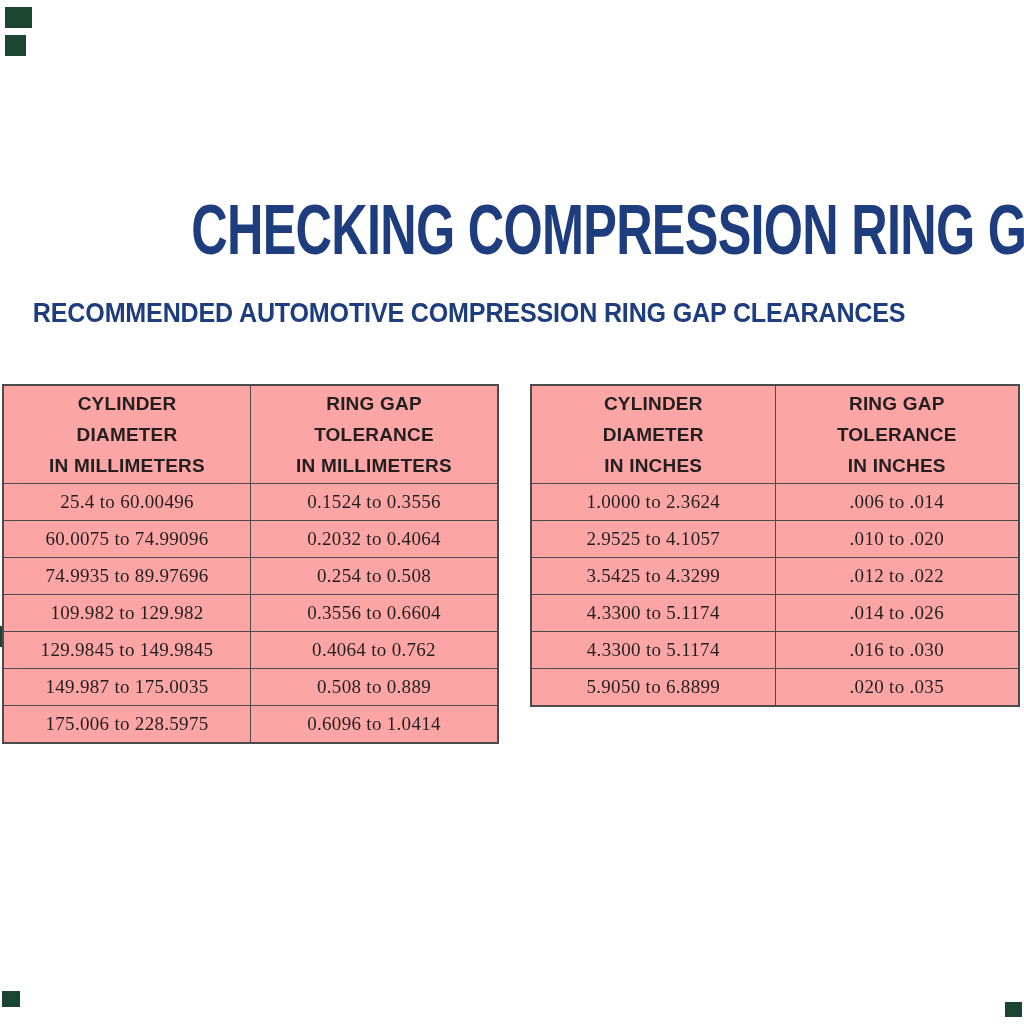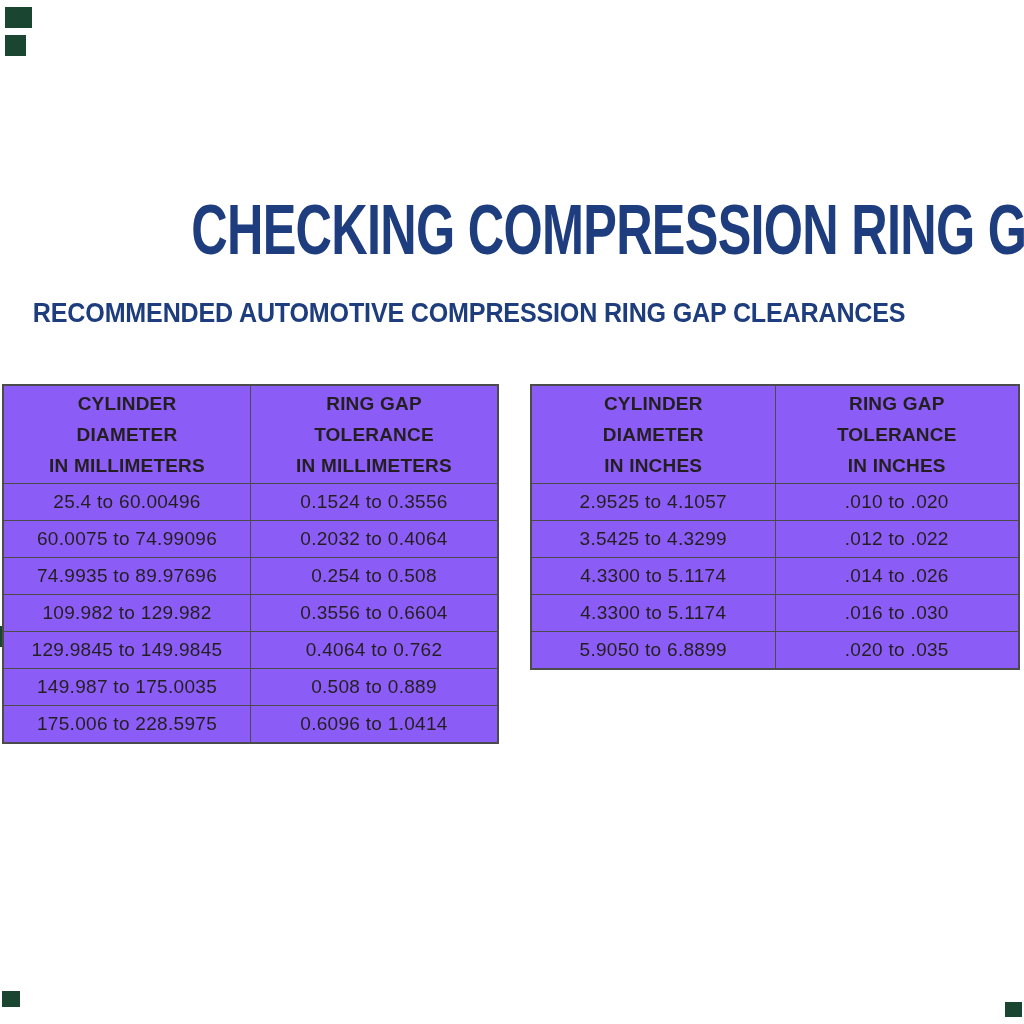--- a/index.html
+++ b/index.html
@@ -42,34 +42,35 @@
     transform:scaleX(0.93);transform-origin:50% 50%;
     font-weight:bold;font-size:27px;line-height:1;
     letter-spacing:-0.2px;color:var(--heading-blue);
   }
 
   .spec-table{position:absolute;top:384px;}
   .spec-table.mm{left:2px;width:497px;}
   .spec-table.in{left:530px;width:490px;}
   table.spec{
     width:100%;border-collapse:collapse;table-layout:fixed;
-    color:var(--text-black);background:#8b5cf6;
+    color:var(--text-black);background:#fca5a5;
     border:2.5px solid var(--table-border);
   }
   table.spec th, table.spec td{
     border:1.6px solid var(--table-border);
     text-align:center;vertical-align:middle;padding:0;
   }
   table.spec th{
     height:97px;font-size:19px;font-weight:bold;
     letter-spacing:0.2px;line-height:31px;
   }
   table.spec td{
     height:36px;font-size:19px;font-weight:normal;
     letter-spacing:0.3px;
+    font-family:Liberation Serif, serif;
   }
 </style>
 </head>
 <body>
 
 <div class="scan-mark mark-a"></div>
 <div class="scan-mark mark-b"></div>
 <div class="scan-mark mark-c"></div>
 <div class="scan-mark mark-d"></div>
 <div class="scan-mark mark-e"></div>
@@ -138,20 +139,24 @@
           </th>
           <th>
             <div>RING GAP</div>
             <div>TOLERANCE</div>
             <div>IN INCHES</div>
           </th>
         </tr>
       </thead>
       <tbody>
         <tr>
+          <td>1.0000 to 2.3624</td>
+          <td>.006 to .014</td>
+        </tr>
+        <tr>
           <td>2.9525 to 4.1057</td>
           <td>.010 to .020</td>
         </tr>
         <tr>
           <td>3.5425 to 4.3299</td>
           <td>.012 to .022</td>
         </tr>
         <tr>
           <td>4.3300 to 5.1174</td>
           <td>.014 to .026</td>

